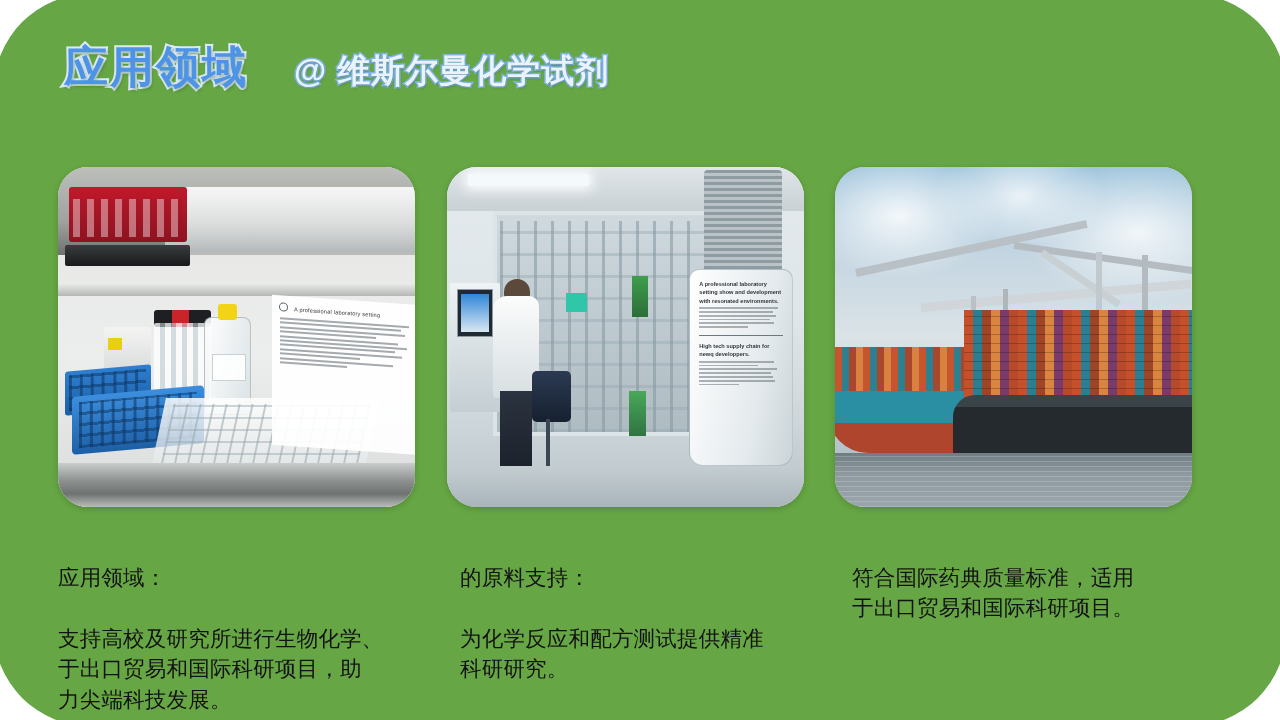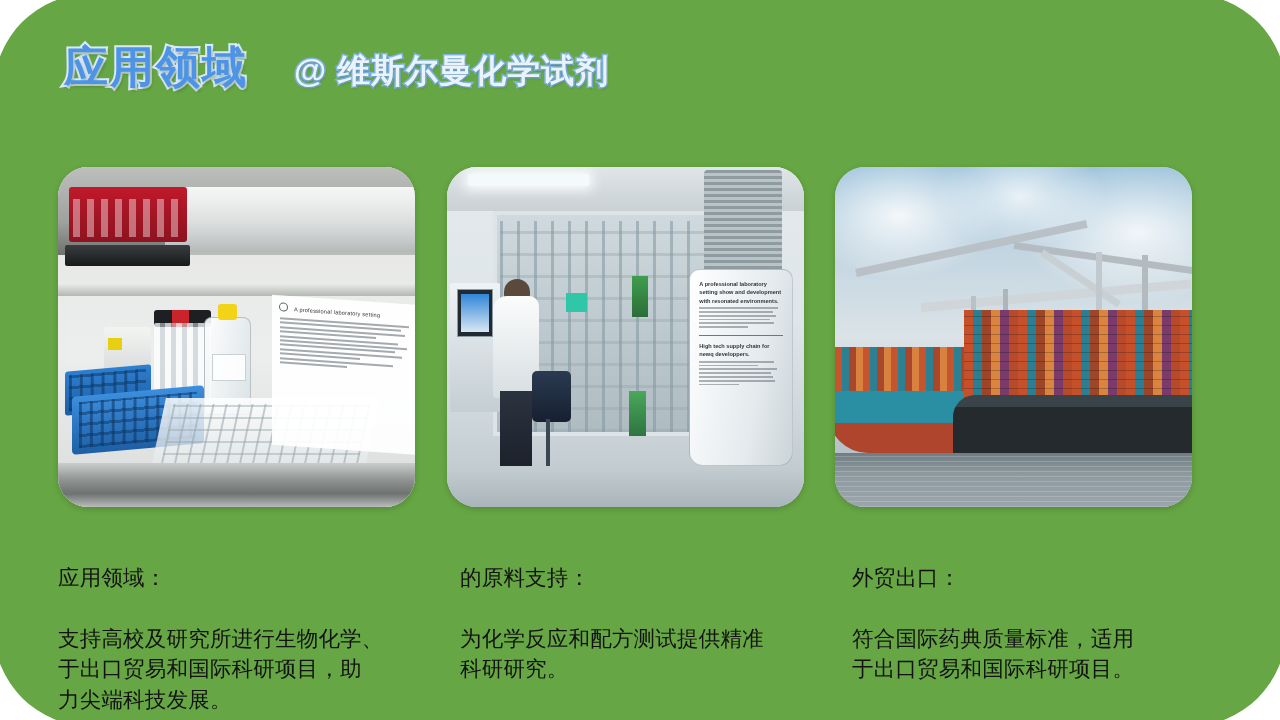--- a/index.html
+++ b/index.html
@@ -537,19 +537,18 @@
       <div>支持高校及研究所进行生物化学、
 于出口贸易和国际科研项目，助
 力尖端科技发展。</div>
     </div>
     <div class="caption c2">
       <div>的原料支持：</div>
       <div>为化学反应和配方测试提供精准
 科研研究。</div>
     </div>
     <div class="caption c3">
-      <div>外贸出口：</div>
       <div>符合国际药典质量标准，适用
 于出口贸易和国际科研项目。</div>
     </div>
   </div>
 
 </div>
 
 </body></html>

